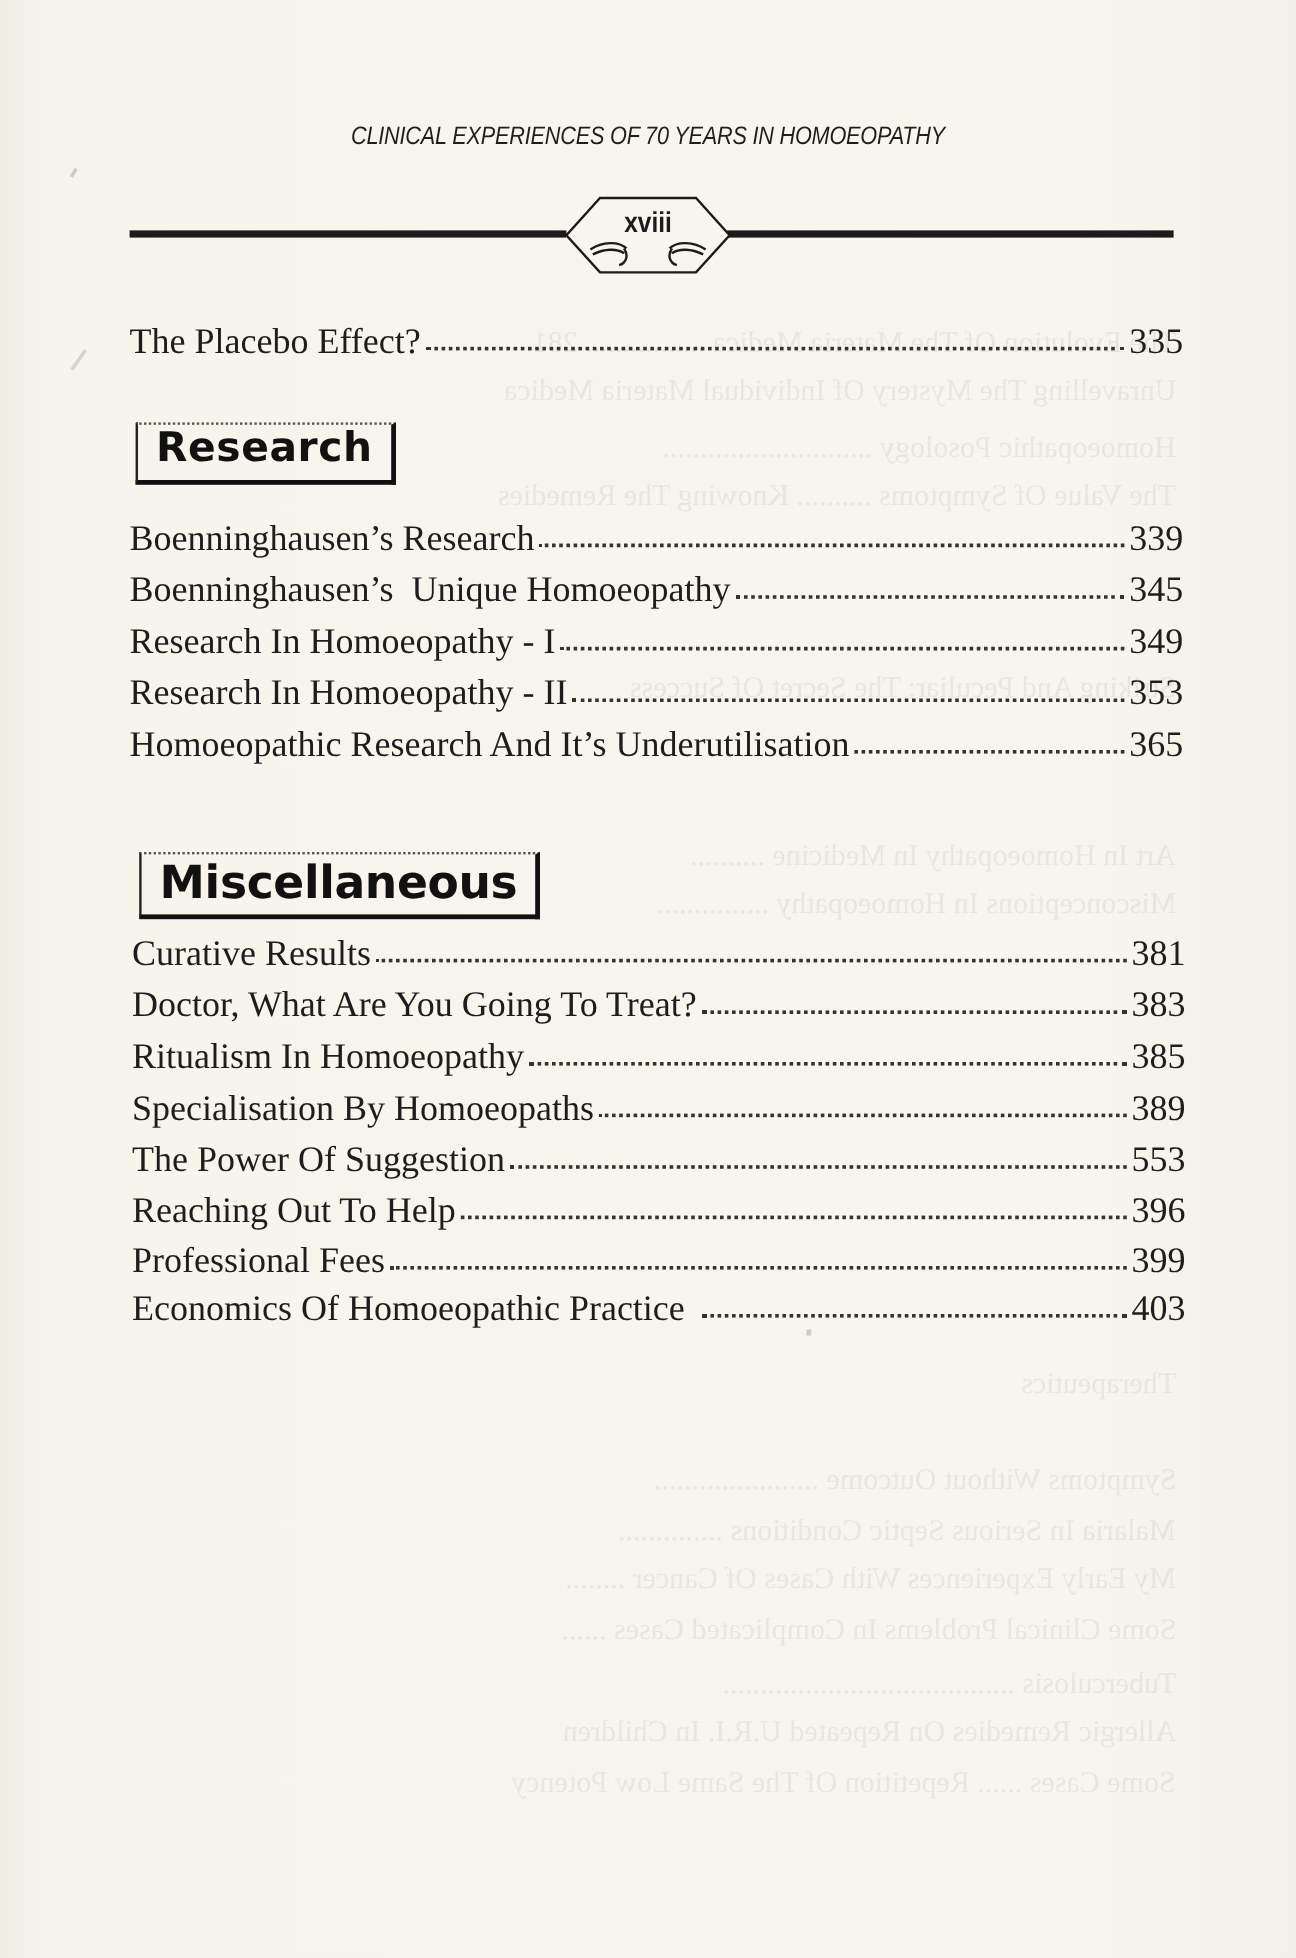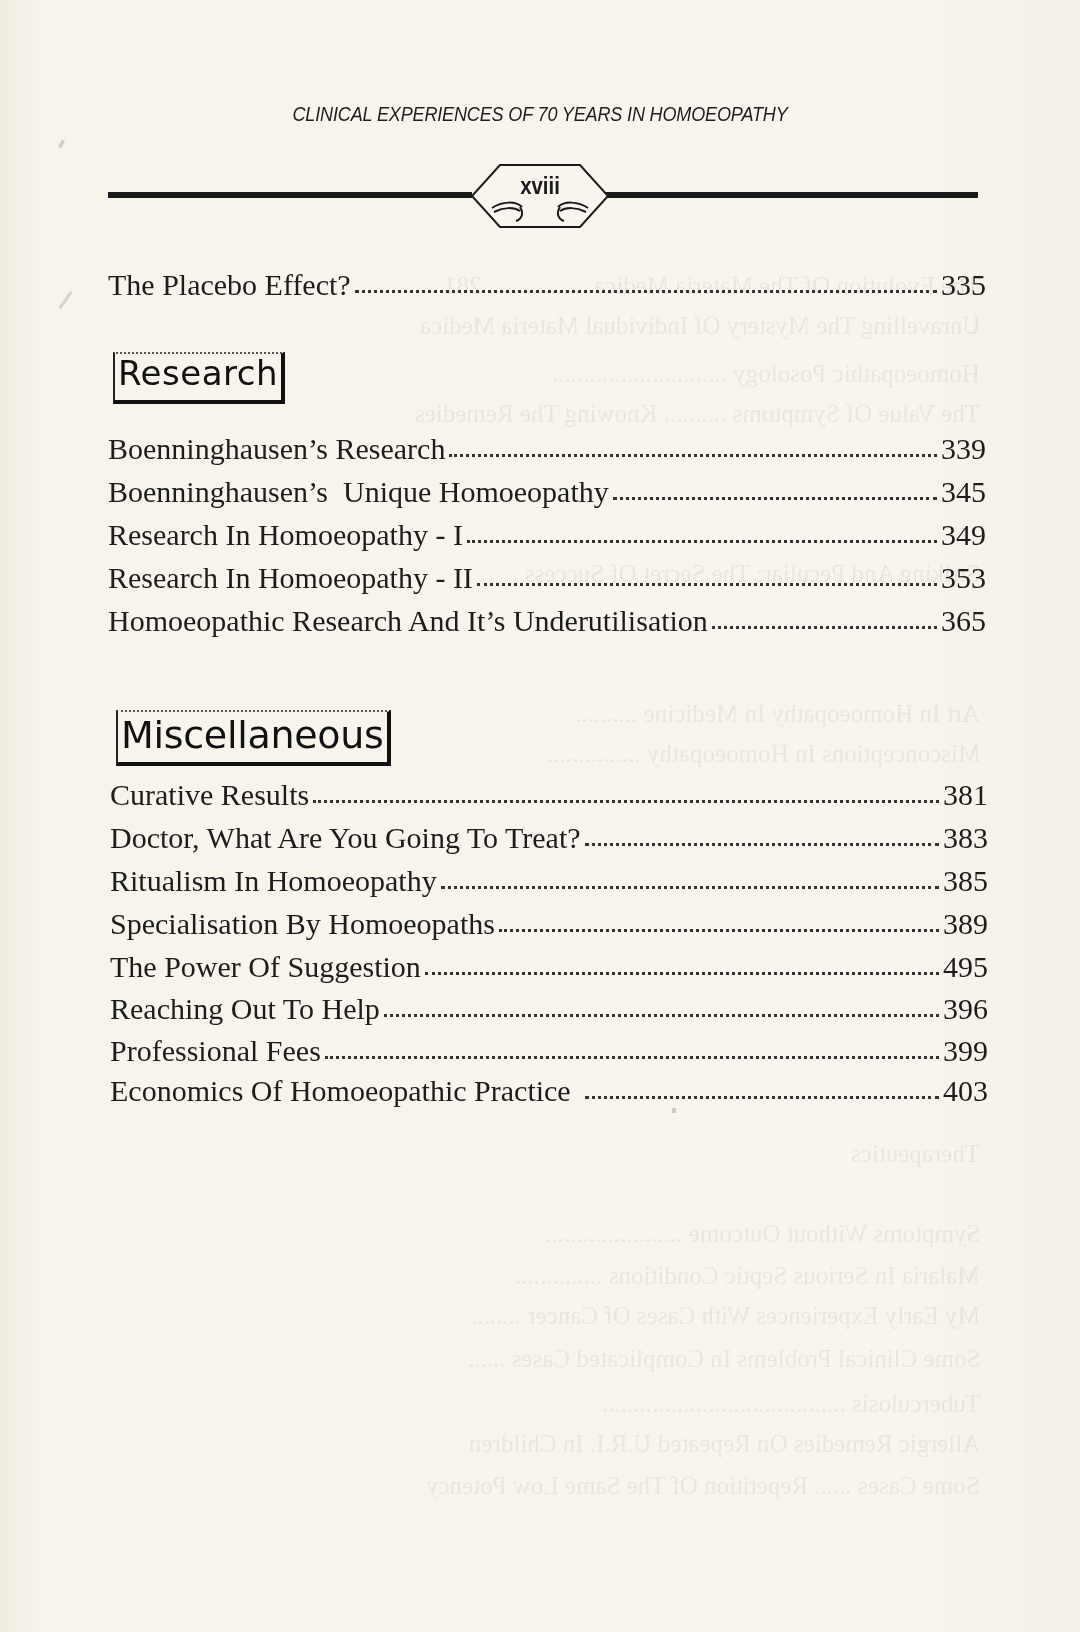--- a/index.html
+++ b/index.html
@@ -38,23 +38,23 @@
     font-family: "Liberation Sans", sans-serif;
     font-weight: bold; font-size: 24px; color: #1b1b1b;
     transform: scaleX(0.85);
   }
   .section-badge {
     position: absolute;
     border: 2px solid #222;
     border-top: 2px dotted #555;
     border-right: 4px solid #111;
     border-bottom: 4px solid #111;
-    padding: 0 3px;
+    padding: 0 15px;
     font-family: "DejaVu Sans", sans-serif;
-    font-weight: normal;
+    font-weight: bold;
     color: #111;
     line-height: 1;
   }
   .badge-research { left: 113px; top: 352px; font-size: 34px; height: 44px; padding-top: 2px; letter-spacing: 0.5px; }
   .badge-misc { left: 116px; top: 710px; font-size: 38px; height: 46px; padding-top: 4px; letter-spacing: -0.3px; }
   .toc {
     position: absolute; left: 108px; width: 878px;
   }
   .toc-row {
     position: absolute; left: 0; right: 0; height: 36px;
@@ -170,21 +170,21 @@
       <span class="pg">385</span>
     </div>
     <div class="toc-row" style="top:129px;">
       <span class="title">Specialisation By Homoeopaths</span>
       <span class="leader"></span>
       <span class="pg">389</span>
     </div>
     <div class="toc-row" style="top:172px;">
       <span class="title">The Power Of Suggestion</span>
       <span class="leader"></span>
-      <span class="pg">495</span>
+      <span class="pg">553</span>
     </div>
     <div class="toc-row" style="top:214px;">
       <span class="title">Reaching Out To Help</span>
       <span class="leader"></span>
       <span class="pg">396</span>
     </div>
     <div class="toc-row" style="top:256px;">
       <span class="title">Professional Fees</span>
       <span class="leader"></span>
       <span class="pg">399</span>

